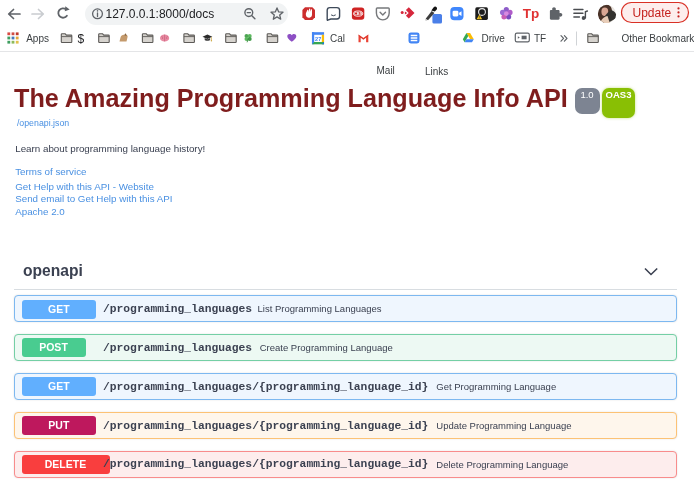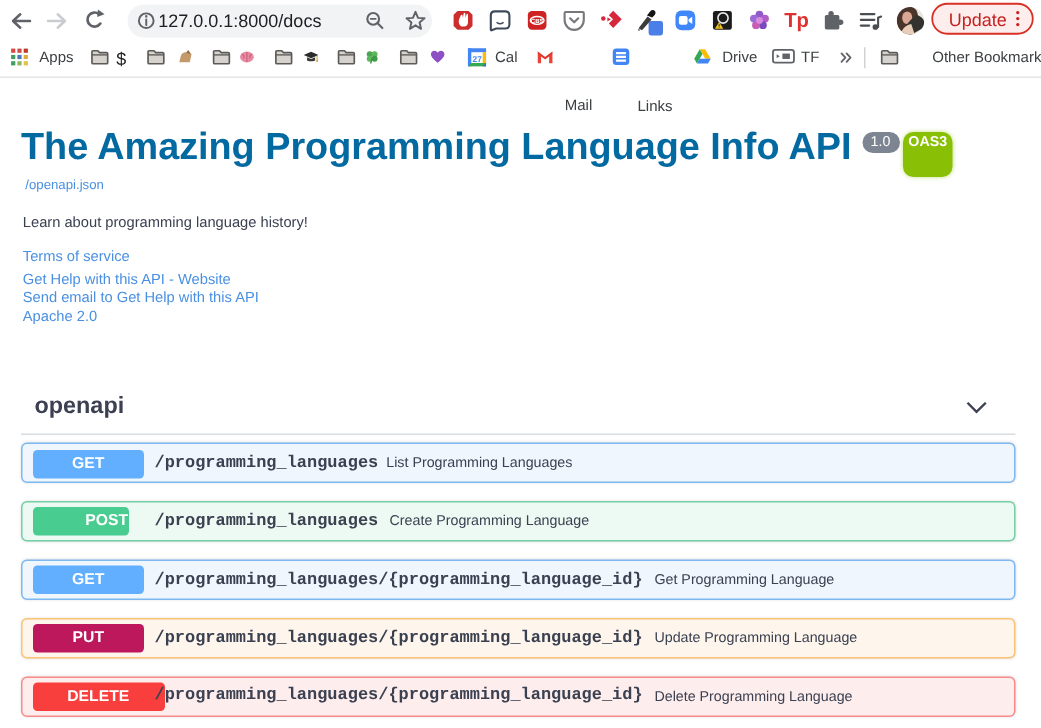--- a/index.html
+++ b/index.html
@@ -250,22 +250,22 @@
 <div class="lbl" style="left:632.5px;top:5.8px;font-size:12px;color:#c5221f;">Update</div>
 <div class="lbl" style="left:26.2px;top:33.4px;">Apps</div>
 <div class="lbl" style="left:77.5px;top:31.8px;font-size:12px;color:#202124;">$</div>
 <div class="lbl" style="left:330px;top:33.4px;">Cal</div>
 <div class="lbl" style="left:376.5px;top:33.4px;margin-top:32px;">Mail</div>
 <div class="lbl" style="left:425px;top:30px;margin-top:36px;">Links</div>
 <div class="lbl" style="left:481.5px;top:33.4px;">Drive</div>
 <div class="lbl" style="left:534px;top:33.4px;">TF</div>
 <div class="lbl" style="left:607.5px;top:33.4px;margin-left:14px;">Other Bookmarks</div>
 
-<div class="abs" style="left:14px;top:86.2px;font-size:25.2px;font-weight:bold;color:#0369a1;line-height:25.2px;white-space:nowrap;text-align:right;">The Amazing Programming Language Info API</div>
-<div class="abs" style="left:574.5px;top:88px;width:25px;height:14px;border-radius:7px;background:#7d8492;color:#fff;font-size:9.5px;font-weight:normal;text-align:center;line-height:14px;">1.0</div>
+<div class="abs" style="left:14px;top:86.2px;font-size:25.2px;font-weight:bold;color:#7f1d1d;line-height:25.2px;white-space:nowrap;text-align:right;">The Amazing Programming Language Info API</div>
+<div class="abs" style="left:574.5px;top:88px;width:25px;height:26px;border-radius:7px;background:#7d8492;color:#fff;font-size:9.5px;font-weight:normal;text-align:center;line-height:14px;">1.0</div>
 <div class="abs" style="left:602px;top:88px;width:33px;height:30px;border-radius:7px;background:#89bf04;color:#fff;font-size:9.5px;font-weight:bold;text-align:center;line-height:14px;box-shadow:0 0 3px rgba(137,191,4,.5);">OAS3</div>
 <div class="abs" style="left:16.9px;top:118.8px;font-size:8.8px;color:#4990e2;line-height:8.8px;">/openapi.json</div>
 
 <div class="abs" style="left:15.2px;top:143.5px;font-size:9.8px;color:#3b4151;line-height:9.8px;">Learn about programming language history!</div>
 <div class="abs" style="left:15.2px;top:166.9px;font-size:9.8px;color:#4990e2;line-height:9.8px;">Terms of service</div>
 <div class="abs" style="left:15.2px;top:181.5px;font-size:9.8px;color:#4990e2;line-height:9.8px;">Get Help with this API - Website</div>
 <div class="abs" style="left:15.2px;top:194.3px;font-size:9.8px;color:#4990e2;line-height:9.8px;">Send email to Get Help with this API</div>
 <div class="abs" style="left:15.2px;top:207.4px;font-size:9.8px;color:#4990e2;line-height:9.8px;">Apache 2.0</div>
 
 <div class="abs" style="left:23px;top:263.2px;font-size:15.6px;font-weight:bold;color:#3b4151;line-height:15.6px;">openapi</div>
@@ -273,21 +273,21 @@
   <path d="M5 4.5 L11 10.5 L17.2 4.5" fill="none" stroke="#3b4151" stroke-width="1.6"></path>
 </svg>
 <div class="abs" style="left:14px;top:289px;width:662.5px;height:1px;background:#d8dde1;"></div>
 
 <div class="abs" style="left:14px;top:295.3px;width:662.5px;height:27px;border:1px solid #7db8f0;border-radius:4px;background:#eff6fe;box-shadow:0 0 2px rgba(0,0,0,.12);"></div>
 <div class="abs" style="left:21.5px;top:299.5px;width:74.7px;height:19px;border-radius:3px;background:#61affe;color:#fff;font-size:10.5px;font-weight:bold;text-align:center;line-height:19px;">GET</div>
 <div class="abs" style="left:103px;top:303px;font-family:'Liberation Mono',monospace;font-size:11.3px;font-weight:bold;color:#3b4151;line-height:12px;">/programming_languages</div>
 <div class="abs" style="left:257.5px;top:304.3px;font-size:9.5px;color:#3b4151;line-height:10px;">List Programming Languages</div>
 
 <div class="abs" style="left:14px;top:334.1px;width:662.5px;height:27px;border:1px solid #74cfa5;border-radius:4px;background:#edf9f3;box-shadow:0 0 2px rgba(0,0,0,.12);"></div>
-<div class="abs" style="left:21.5px;top:338.3px;width:64px;height:19px;border-radius:3px;background:#49cc90;color:#fff;font-size:10.5px;font-weight:bold;text-align:right;line-height:19px;">POST</div>
+<div class="abs" style="left:21.5px;top:338.3px;width:64px;height:19px;border-radius:3px;background:#49cc90;color:#fff;font-size:10.5px;font-weight:bold;text-align:center;line-height:19px;">POST</div>
 <div class="abs" style="left:103px;top:341.8px;font-family:'Liberation Mono',monospace;font-size:11.3px;font-weight:bold;color:#3b4151;line-height:12px;">/programming_languages</div>
 <div class="abs" style="left:259.7px;top:343.1px;font-size:9.5px;color:#3b4151;line-height:10px;">Create Programming Language</div>
 
 <div class="abs" style="left:14px;top:373px;width:662.5px;height:27px;border:1px solid #7db8f0;border-radius:4px;background:#eff6fe;box-shadow:0 0 2px rgba(0,0,0,.12);"></div>
 <div class="abs" style="left:21.5px;top:377.2px;width:74.7px;height:19px;border-radius:3px;background:#61affe;color:#fff;font-size:10.5px;font-weight:bold;text-align:center;line-height:19px;">GET</div>
 <div class="abs" style="left:103px;top:380.7px;font-family:'Liberation Mono',monospace;font-size:11.3px;font-weight:bold;color:#3b4151;line-height:12px;">/programming_languages/{programming_language_id}</div>
 <div class="abs" style="left:436.3px;top:382px;font-size:9.5px;color:#3b4151;line-height:10px;">Get Programming Language</div>
 
 <div class="abs" style="left:14px;top:411.8px;width:662.5px;height:27px;border:1px solid #fcc275;border-radius:4px;background:#fef6ec;box-shadow:0 0 2px rgba(0,0,0,.12);"></div>
 <div class="abs" style="left:21.5px;top:416px;width:74.7px;height:19px;border-radius:3px;background:#be185d;color:#fff;font-size:10.5px;font-weight:bold;text-align:center;line-height:19px;">PUT</div>

